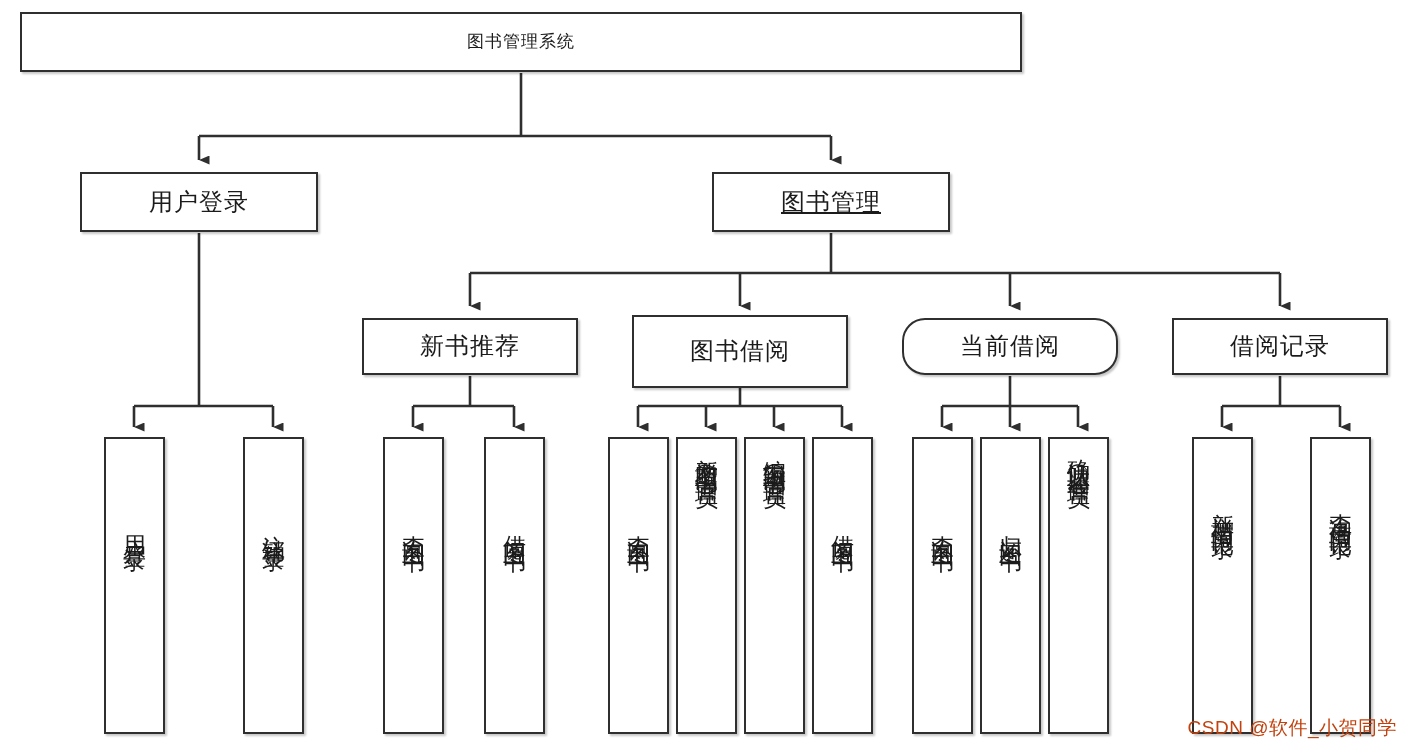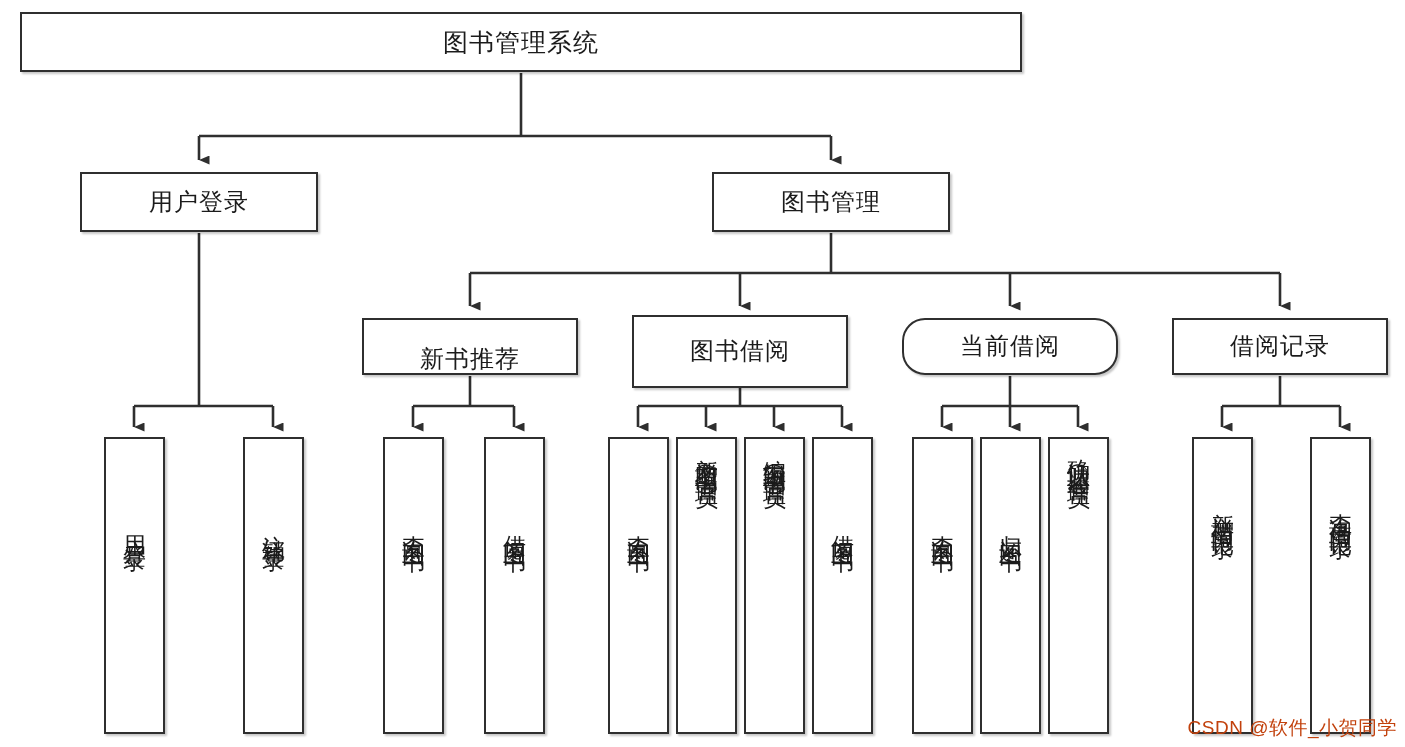--- a/index.html
+++ b/index.html
@@ -36,21 +36,21 @@
   }
   .node .lbl {
     line-height: 1.12;
     letter-spacing: 1px;
     white-space: nowrap;
   }
   
   .h-node .lbl {
     font-size: 24px;
   }
-  .root .lbl { font-size: 25px; }
+  .root .lbl { font-size: 17px; }
   
   .v-node {
     align-items: flex-start;
     padding-top: 2px;
   }
   .v-node .lbl {
     writing-mode: vertical-rl;
     text-orientation: upright;
     font-size: 23px;
     letter-spacing: 5px;
@@ -127,25 +127,25 @@
     </g>
   </svg>
 
   <div class="node h-node root" style="left:20px; top:12px; width:1002px; height:60px;">
     <span class="lbl">图书管理系统</span>
   </div>
 
   <div class="node h-node" style="left:80px; top:172px; width:238px; height:60px;">
     <span class="lbl">用户登录</span>
   </div>
-  <div class="node h-node" style="left:712px; top:172px; width:238px; height:60px;">
+  <div class="node h-node" style="left:712px; top:172px; width:238px; height:60px;text-decoration:underline;">
     <span class="lbl">图书管理</span>
   </div>
 
-  <div class="node h-node" style="left:362px; top:318px; width:216px; height:57px;align-items:flex-end;">
+  <div class="node h-node" style="left:362px; top:318px; width:216px; height:57px;">
     <span class="lbl">新书推荐</span>
   </div>
   <div class="node h-node" style="left:632px; top:315px; width:216px; height:73px;">
     <span class="lbl">图书借阅</span>
   </div>
   <div class="node h-node" style="left:902px; top:318px; width:216px; height:57px;border-radius:23px;">
     <span class="lbl">当前借阅</span>
   </div>
   <div class="node h-node" style="left:1172px; top:318px; width:216px; height:57px;">
     <span class="lbl">借阅记录</span>

